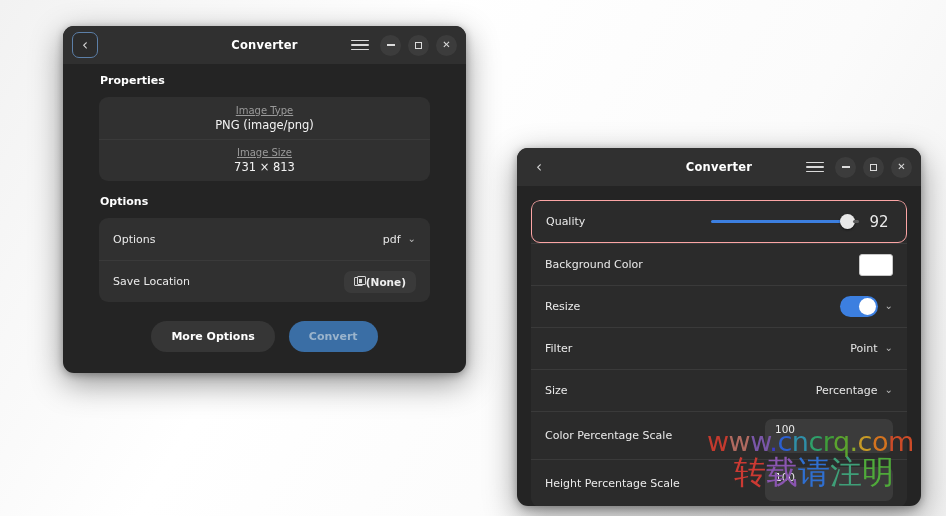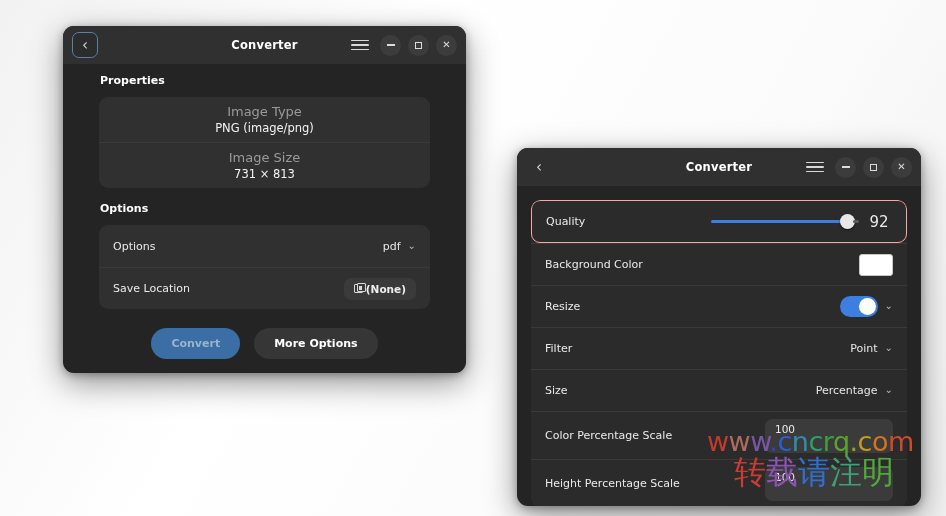--- a/index.html
+++ b/index.html
@@ -102,21 +102,21 @@
     align-items: center;
     padding: 0 14px;
     min-height: 42px;
     position: relative;
   }
   .row + .row { border-top: 1px solid #3a3a3a; }
   .row .lbl { font-size: 11px; color: #eaeaea; }
   .row .val { margin-left: auto; display: flex; align-items: center; gap: 7px; font-size: 11px; color: #e6e6e6; }
 
   .stack { display: flex; flex-direction: column; justify-content: center; padding: 7px 14px; }
-  .sub { font-size: 13px; color: #9a9a9a; margin-bottom: 2px; }
+  .sub { font-size: 10px; color: #9a9a9a; margin-bottom: 2px; text-decoration: underline; }
   .main-val { font-size: 11.5px; color: #f3f3f3; }
 
   .chev { font-size: 10px; color: #b9b9b9; display:inline-block; transform: translateY(-1px); }
 
   .pillbtn {
     background: #3a3a3a;
     border-radius: 7px;
     padding: 5px 10px;
     display: flex; align-items: center; gap: 0;
     font-size: 10.5px; font-weight: bold; color: #efefef;
@@ -258,22 +258,22 @@
                   <span class="b2"></span>
                   <span class="b3"></span>
               </span>
               <span>(None)</span>
             </span>
           </span>
         </div>
       </div>
 
       <div class="actions">
+        <div class="btn secondary">More Options</div>
         <div class="btn suggested">Convert</div>
-        <div class="btn secondary">More Options</div>
       </div>
 
     </div>
   </div>
 
   <div class="window" id="win2" style="left:517px; top:148px; width:404px; height:358px;">
 
     <div class="titlebar">
       <div class="backbtn">
         <span>‹</span>

